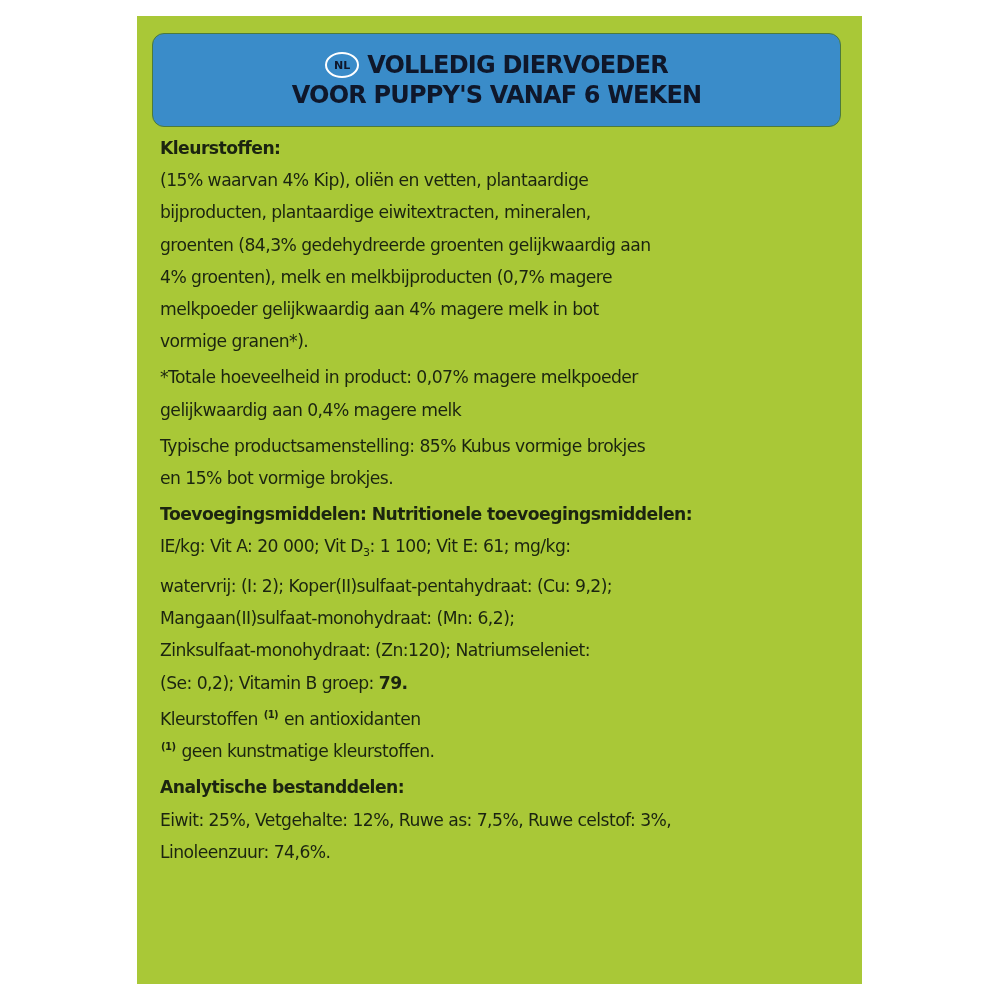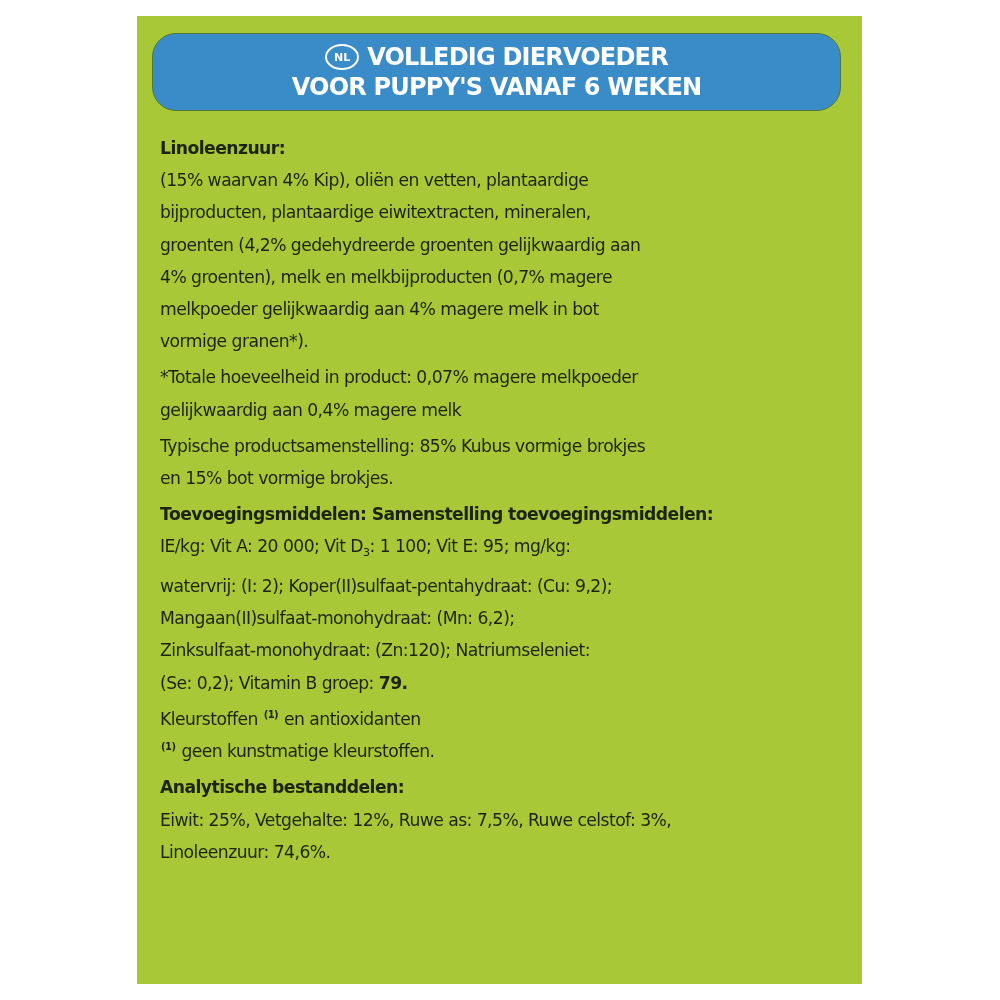--- a/index.html
+++ b/index.html
@@ -2,25 +2,25 @@
 <html><head>
   <meta charset="utf-8">
   <style>
     html, body { margin: 0; padding: 0; background: #ffffff; }
     body { width: 1000px; height: 1000px; position: relative; overflow: hidden; }
     .panel {
       position: absolute; left: 137px; top: 16px; width: 725px; height: 968px;
       background: #a9c837;
     }
     .banner {
-      position: absolute; left: 15px; top: 17px; width: 689px; height: 78px;
-      background: #3a8cc9; border: 1.5px solid #4d7a3a; border-radius: 24px;
+      position: absolute; left: 15px; top: 17px; width: 689px; height: 94px;
+      background: #3a8cc9; border: 1.5px solid #4d7a3a; border-radius: 12px;
       box-sizing: border-box;
       display: flex; flex-direction: column; align-items: center; justify-content: center;
-      color: #ffffff; font-family: "DejaVu Sans", sans-serif; font-weight: bold;
+      color: #0f172a; font-family: "DejaVu Sans", sans-serif; font-weight: bold;
       font-size: 24px; line-height: 30px; letter-spacing: -0.8px;
     }
     .banner-line { display: flex; align-items: center; white-space: nowrap; }
     .nl-badge {
       display: inline-flex; align-items: center; justify-content: center;
       width: 30px; height: 22px; border: 2px solid #fff; border-radius: 50%;
       font-size: 11px; letter-spacing: 0; margin-right: 8px; line-height: 1;
     }
     .content {
       position: absolute; left: 23px; top: 116px; width: 690px;
@@ -41,39 +41,39 @@
       <span class="nl-badge">NL</span>
       <span>VOLLEDIG DIERVOEDER</span>
     </div>
     <div class="banner-line">
       <span>VOOR PUPPY'S VANAF 6 WEKEN</span>
     </div>
   </div>
 
   <div class="content">
 
-    <span class="line bold">Linoleenzuur:</span>
+    <span class="line bold">Kleurstoffen:</span>
     <span class="line">(15% waarvan 4% Kip), oliën en vetten, plantaardige</span>
     <span class="line">bijproducten, plantaardige eiwitextracten, mineralen,</span>
-    <span class="line">groenten (4,2% gedehydreerde groenten gelijkwaardig aan</span>
+    <span class="line">groenten (84,3% gedehydreerde groenten gelijkwaardig aan</span>
     <span class="line">4% groenten), melk en melkbijproducten (0,7% magere</span>
     <span class="line">melkpoeder gelijkwaardig aan 4% magere melk in bot</span>
     <span class="line">vormige granen*).</span>
     <div class="gap"></div>
 
     <span class="line">*Totale hoeveelheid in product: 0,07% magere melkpoeder</span>
     <span class="line">gelijkwaardig aan 0,4% magere melk</span>
     <div class="gap"></div>
 
     <span class="line">Typische productsamenstelling: 85% Kubus vormige brokjes</span>
     <span class="line">en 15% bot vormige brokjes.</span>
     <div class="gap"></div>
 
-    <span class="line bold">Toevoegingsmiddelen: Samenstelling toevoegingsmiddelen:</span>
-    <span class="line"><span>IE/kg: Vit A: 20 000; Vit D</span><sub style="font-size:11px;">3</sub><span>: 1 100; Vit E: 95; mg/kg:</span></span>
+    <span class="line bold">Toevoegingsmiddelen: Nutritionele toevoegingsmiddelen:</span>
+    <span class="line"><span>IE/kg: Vit A: 20 000; Vit D</span><sub style="font-size:11px;">3</sub><span>: 1 100; Vit E: 61; mg/kg:</span></span>
     <span class="line">watervrij: (I: 2); Koper(II)sulfaat-pentahydraat: (Cu: 9,2);</span>
     <span class="line">Mangaan(II)sulfaat-monohydraat: (Mn: 6,2);</span>
     <span class="line">Zinksulfaat-monohydraat: (Zn:120); Natriumseleniet:</span>
     <span class="line"><span>(Se: 0,2); Vitamin B groep: </span><span class="bold">79.</span></span>
     <div class="gap"></div>
 
     <span class="line"><span>Kleurstoffen</span> <sup class="fn">(1)</sup> <span>en antioxidanten</span></span>
     <span class="line"><sup class="fn">(1)</sup> <span>geen kunstmatige kleurstoffen.</span></span>
     <div class="gap"></div>
 

